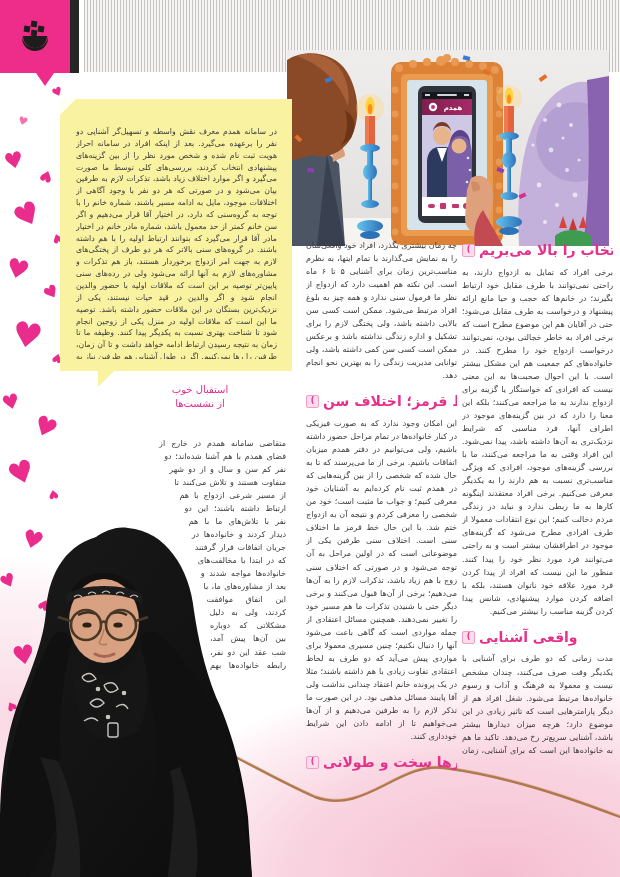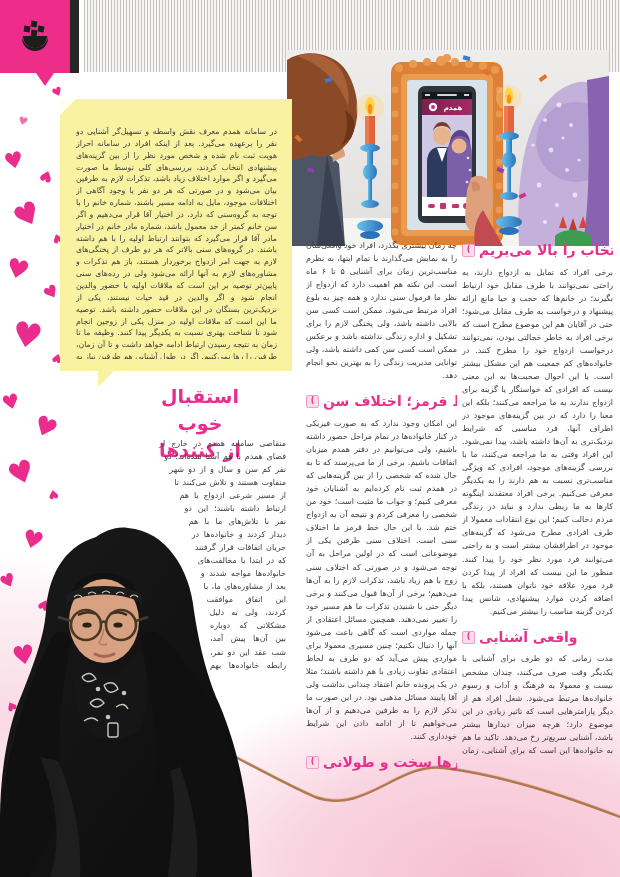--- a/index.html
+++ b/index.html
@@ -21,21 +21,21 @@
   .note{position:absolute;left:60px;top:99px;width:232px;height:272px;background:#f8f2a1;z-index:5;
         box-sizing:border-box;padding:27px 15px 12px 16px;}
   .note::before{content:"";position:absolute;left:0;top:0;border-top:16px solid #fffef2;
         border-right:16px solid transparent;}
   .note::after{content:"";position:absolute;left:38px;bottom:-16px;border-top:17px solid #f8f2a1;
         border-right:17px solid transparent;}
   .note p{margin:0;direction:rtl;text-align:justify;font-size:7.8px;line-height:1.52;color:#3c3c3c;
         height:100%;overflow:hidden;}
   
   .feature-h{position:absolute;left:138px;top:383px;width:124px;z-index:6;text-align:center;direction:rtl;
-        color:#ea2c8c;font-weight:bold;font-size:19px;line-height:1.42;}
+        color:#ea2c8c;font-weight:normal;font-size:10px;line-height:1.42;}
   
   .col{position:absolute;z-index:6;direction:rtl;text-align:justify;font-size:8px;line-height:1.63;
        color:#3b3b3b;overflow:hidden;}
   .col p{margin:0 0 2px 0;}
   .col-left{left:98px;top:437px;width:188px;height:238px;}
   .col-mid{left:306px;top:239px;width:151px;height:532px;}
   .col-right{left:462px;top:239px;width:151px;height:516px;}
   .wrap-spacer{float:left;width:112px;height:160px;margin-top:86px;
        shape-outside:polygon(0 0,50% 0,80% 35%,100% 75%,100% 100%,0 100%);}
   .h-row{display:flex;direction:ltr;align-items:center;gap:4px;margin:8px 0 4px 0;}
@@ -269,21 +269,21 @@
       <rect x="8" y="86" width="7" height="4" fill="#e2702a" transform="rotate(45 11 88)"></rect>
     </g>
   </svg>
 
   <div class="note">
     <p>در سامانه همدم معرف نقش واسطه و تسهیل‌گر آشنایی دو نفر را برعهده می‌گیرد. بعد از اینکه افراد در سامانه احراز هویت ثبت نام شده و شخص مورد نظر را از بین گزینه‌های پیشنهادی انتخاب کردند، بررسی‌های کلی توسط ما صورت می‌گیرد و اگر موارد اختلاف زیاد باشد، تذکرات لازم به طرفین بیان می‌شود و در صورتی که هر دو نفر با وجود آگاهی از اختلافات موجود، مایل به ادامه مسیر باشند، شماره خانم را با توجه به گروه‌سنی که دارد، در اختیار آقا قرار می‌دهیم و اگر سن خانم کمتر از حد معمول باشد، شماره مادر خانم در اختیار مادر آقا قرار می‌گیرد که بتوانند ارتباط اولیه را با هم داشته باشند. در گروه‌های سنی بالاتر که هر دو طرف از پختگی‌های لازم به جهت امر ازدواج برخوردار هستند، باز هم تذکرات و مشاوره‌های لازم به آنها ارائه می‌شود ولی در رده‌های سنی پایین‌تر توصیه بر این است که ملاقات اولیه با حضور والدین انجام شود و اگر والدین در قید حیات نیستند، یکی از نزدیک‌ترین بستگان در این ملاقات حضور داشته باشد. توصیه ما این است که ملاقات اولیه در منزل یکی از زوجین انجام شود تا شناخت بهتری نسبت به یکدیگر پیدا کنند. وظیفه ما تا زمان به نتیجه رسیدن ارتباط ادامه خواهد داشت و تا آن زمان، طرفین را رها نمی‌کنیم. اگر در طول آشنایی هم طرفین نیاز به معرفی بیشتر داشته باشند ما همراه هستیم و مشاوره‌های لازم را به آن‌ها ارائه می‌دهیم.</p>
   </div>
 
   <div class="feature-h">
     <div>استقبال خوب</div>
-    <div>از کنند‌ها</div>
+    <div>از نشست‌ها</div>
   </div>
 
   <div class="col col-left">
     <div class="wrap-spacer"></div>
     <p>متقاضی سامانه همدم در خارج از فضای همدم با هم آشنا شده‌اند؛ دو نفر کم سن و سال و از دو شهر متفاوت هستند و تلاش می‌کنند تا از مسیر شرعی ازدواج با هم ارتباط داشته باشند؛ این دو نفر با تلاش‌های ما با هم دیدار کردند و خانواده‌ها در جریان اتفاقات قرار گرفتند که در ابتدا با مخالفت‌های خانواده‌ها مواجه شدند و بعد از مشاوره‌های ما، با این اتفاق موافقت کردند، ولی به دلیل مشکلاتی که دوباره بین آن‌ها پیش آمد، شب عقد این دو نفر، رابطه خانواده‌ها بهم خورد و این دختر و پسر فعلا بلاتکلیف هستند ولی همچنان در تلاش هستیم تا این رابطه به سرانجام برسد. مسائل مهمی در ازدواج نکردن جوانان موثر است، ولی در حال حاضر مسئله اقتصادی و زیاده طلبی خانم‌ها و توقعات بالای آن‌ها مهمترین موضوع است که باعث می‌شود جوانان، خصوصا آقایان به ازدواج فکر نکنند.</p>
   </div>
 
   <div class="col col-mid">
     <p>چه زمان بیشتری بگذرد، افراد خود واقعی‌شان را به نمایش می‌گذارند با تمام ایتها، به نظرم مناسب‌ترین زمان برای آشنایی ۵ تا ۶ ماه است. این نکته هم اهمیت دارد که ازدواج از نظر ما فرمول سنی ندارد و همه چیز به بلوغ افراد مرتبط می‌شود. ممکن است کسی سن بالایی داشته باشد، ولی پختگی لازم را برای تشکیل و اداره زندگی نداشته باشد و برعکس ممکن است کسی سن کمی داشته باشد، ولی توانایی مدیریت زندگی را به بهترین نحو انجام دهد.</p>
     <div class="h-row">

